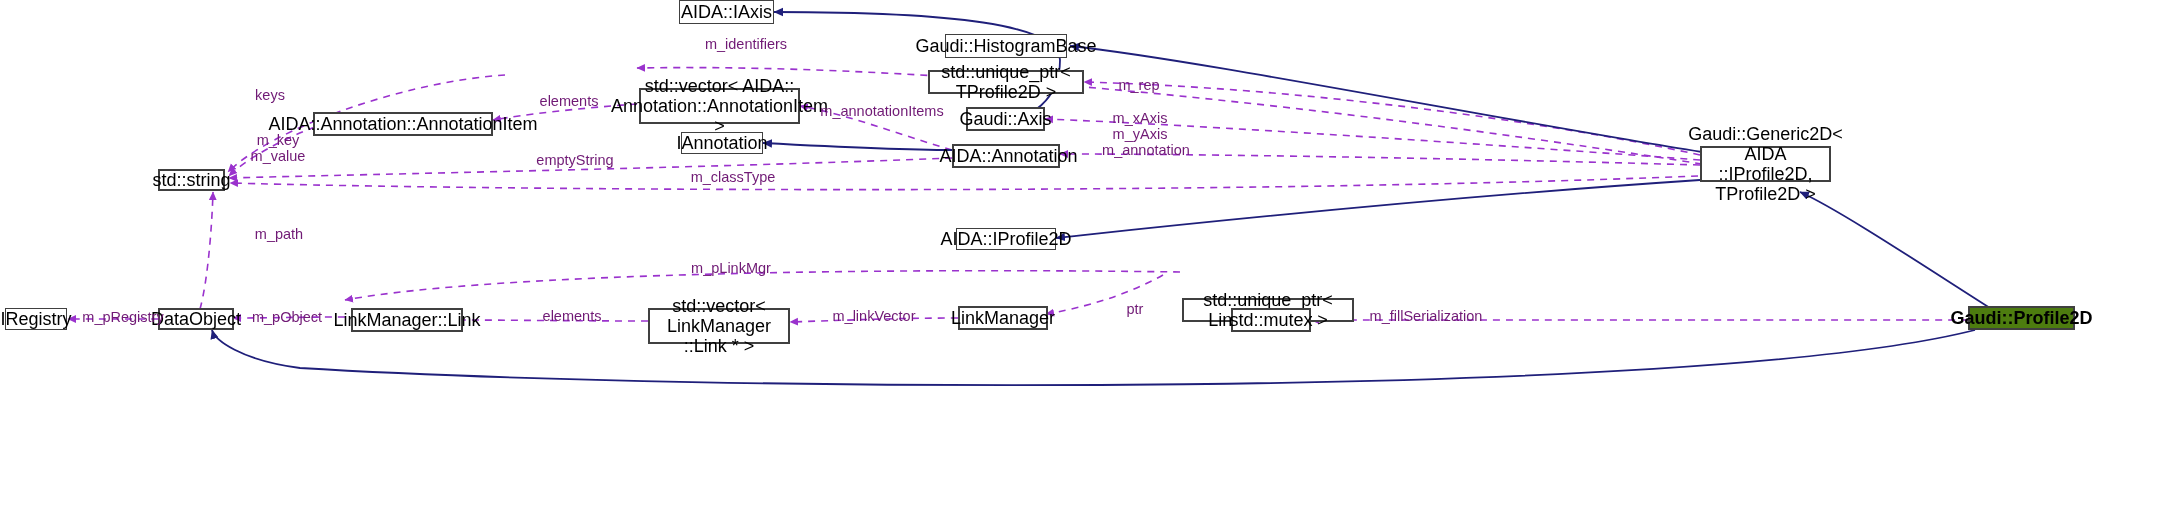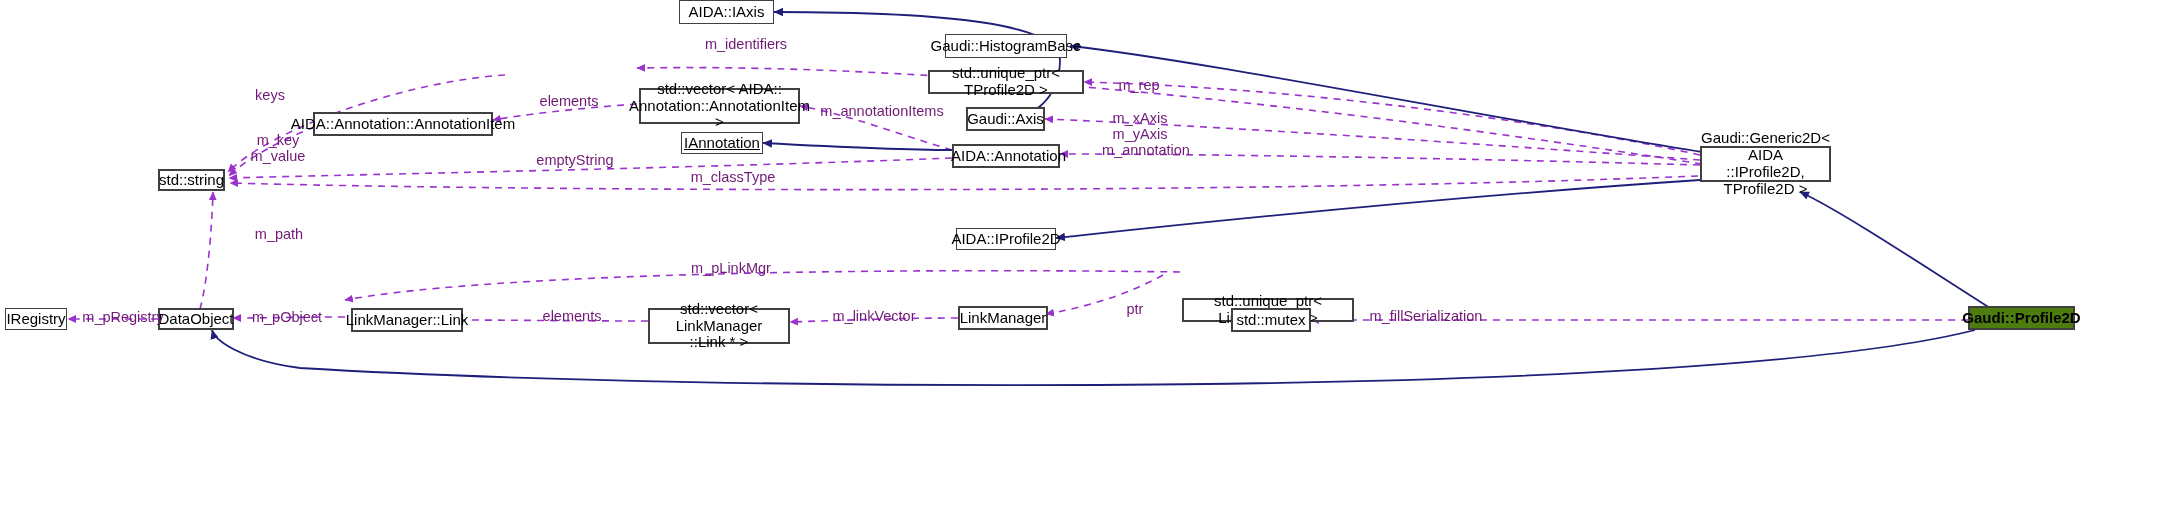--- a/index.html
+++ b/index.html
@@ -25,21 +25,21 @@
   }
   .node {
     position: absolute;
     box-sizing: border-box;
     background: #ffffff;
     border: 1px solid #404040;
     display: flex;
     align-items: center;
     justify-content: center;
     text-align: center;
-    font-size: 15px;
+    font-size: 18px;
     line-height: 1.12;
     color: #000000;
     white-space: pre-line;
     padding: 1px 6px;
   }
   .node.heavy {
     border: 2px solid #404040;
   }
   .node.focus {
     border: 2px solid #404040;
@@ -133,21 +133,21 @@
 
   <div class="node heavy" style="left:928px; top:70px; width:156px; height:24px;">std::unique_ptr&lt; TProfile2D &gt;</div>
 
   <div class="node heavy" style="left:639px; top:88px; width:161px; height:36px;">std::vector&lt; AIDA::
 Annotation::AnnotationItem &gt;</div>
 
   <div class="node heavy" style="left:966px; top:107px; width:79px; height:24px;">Gaudi::Axis</div>
 
   <div class="node heavy" style="left:313px; top:112px; width:180px; height:24px;">AIDA::Annotation::AnnotationItem</div>
 
-  <div class="node" style="left:681px; top:132px; width:82px; height:22px;text-decoration:underline;">IAnnotation</div>
+  <div class="node" style="left:681px; top:132px; width:82px; height:22px;">IAnnotation</div>
 
   <div class="node heavy" style="left:952px; top:144px; width:108px; height:24px;padding-left:11px;">AIDA::Annotation</div>
 
   <div class="node heavy" style="left:1700px; top:146px; width:131px; height:36px;">Gaudi::Generic2D&lt; AIDA
 ::IProfile2D, TProfile2D &gt;</div>
 
   <div class="node heavy" style="left:158px; top:169px; width:67px; height:22px;">std::string</div>
 
   <div class="node" style="left:956px; top:228px; width:100px; height:22px;">AIDA::IProfile2D</div>
 

